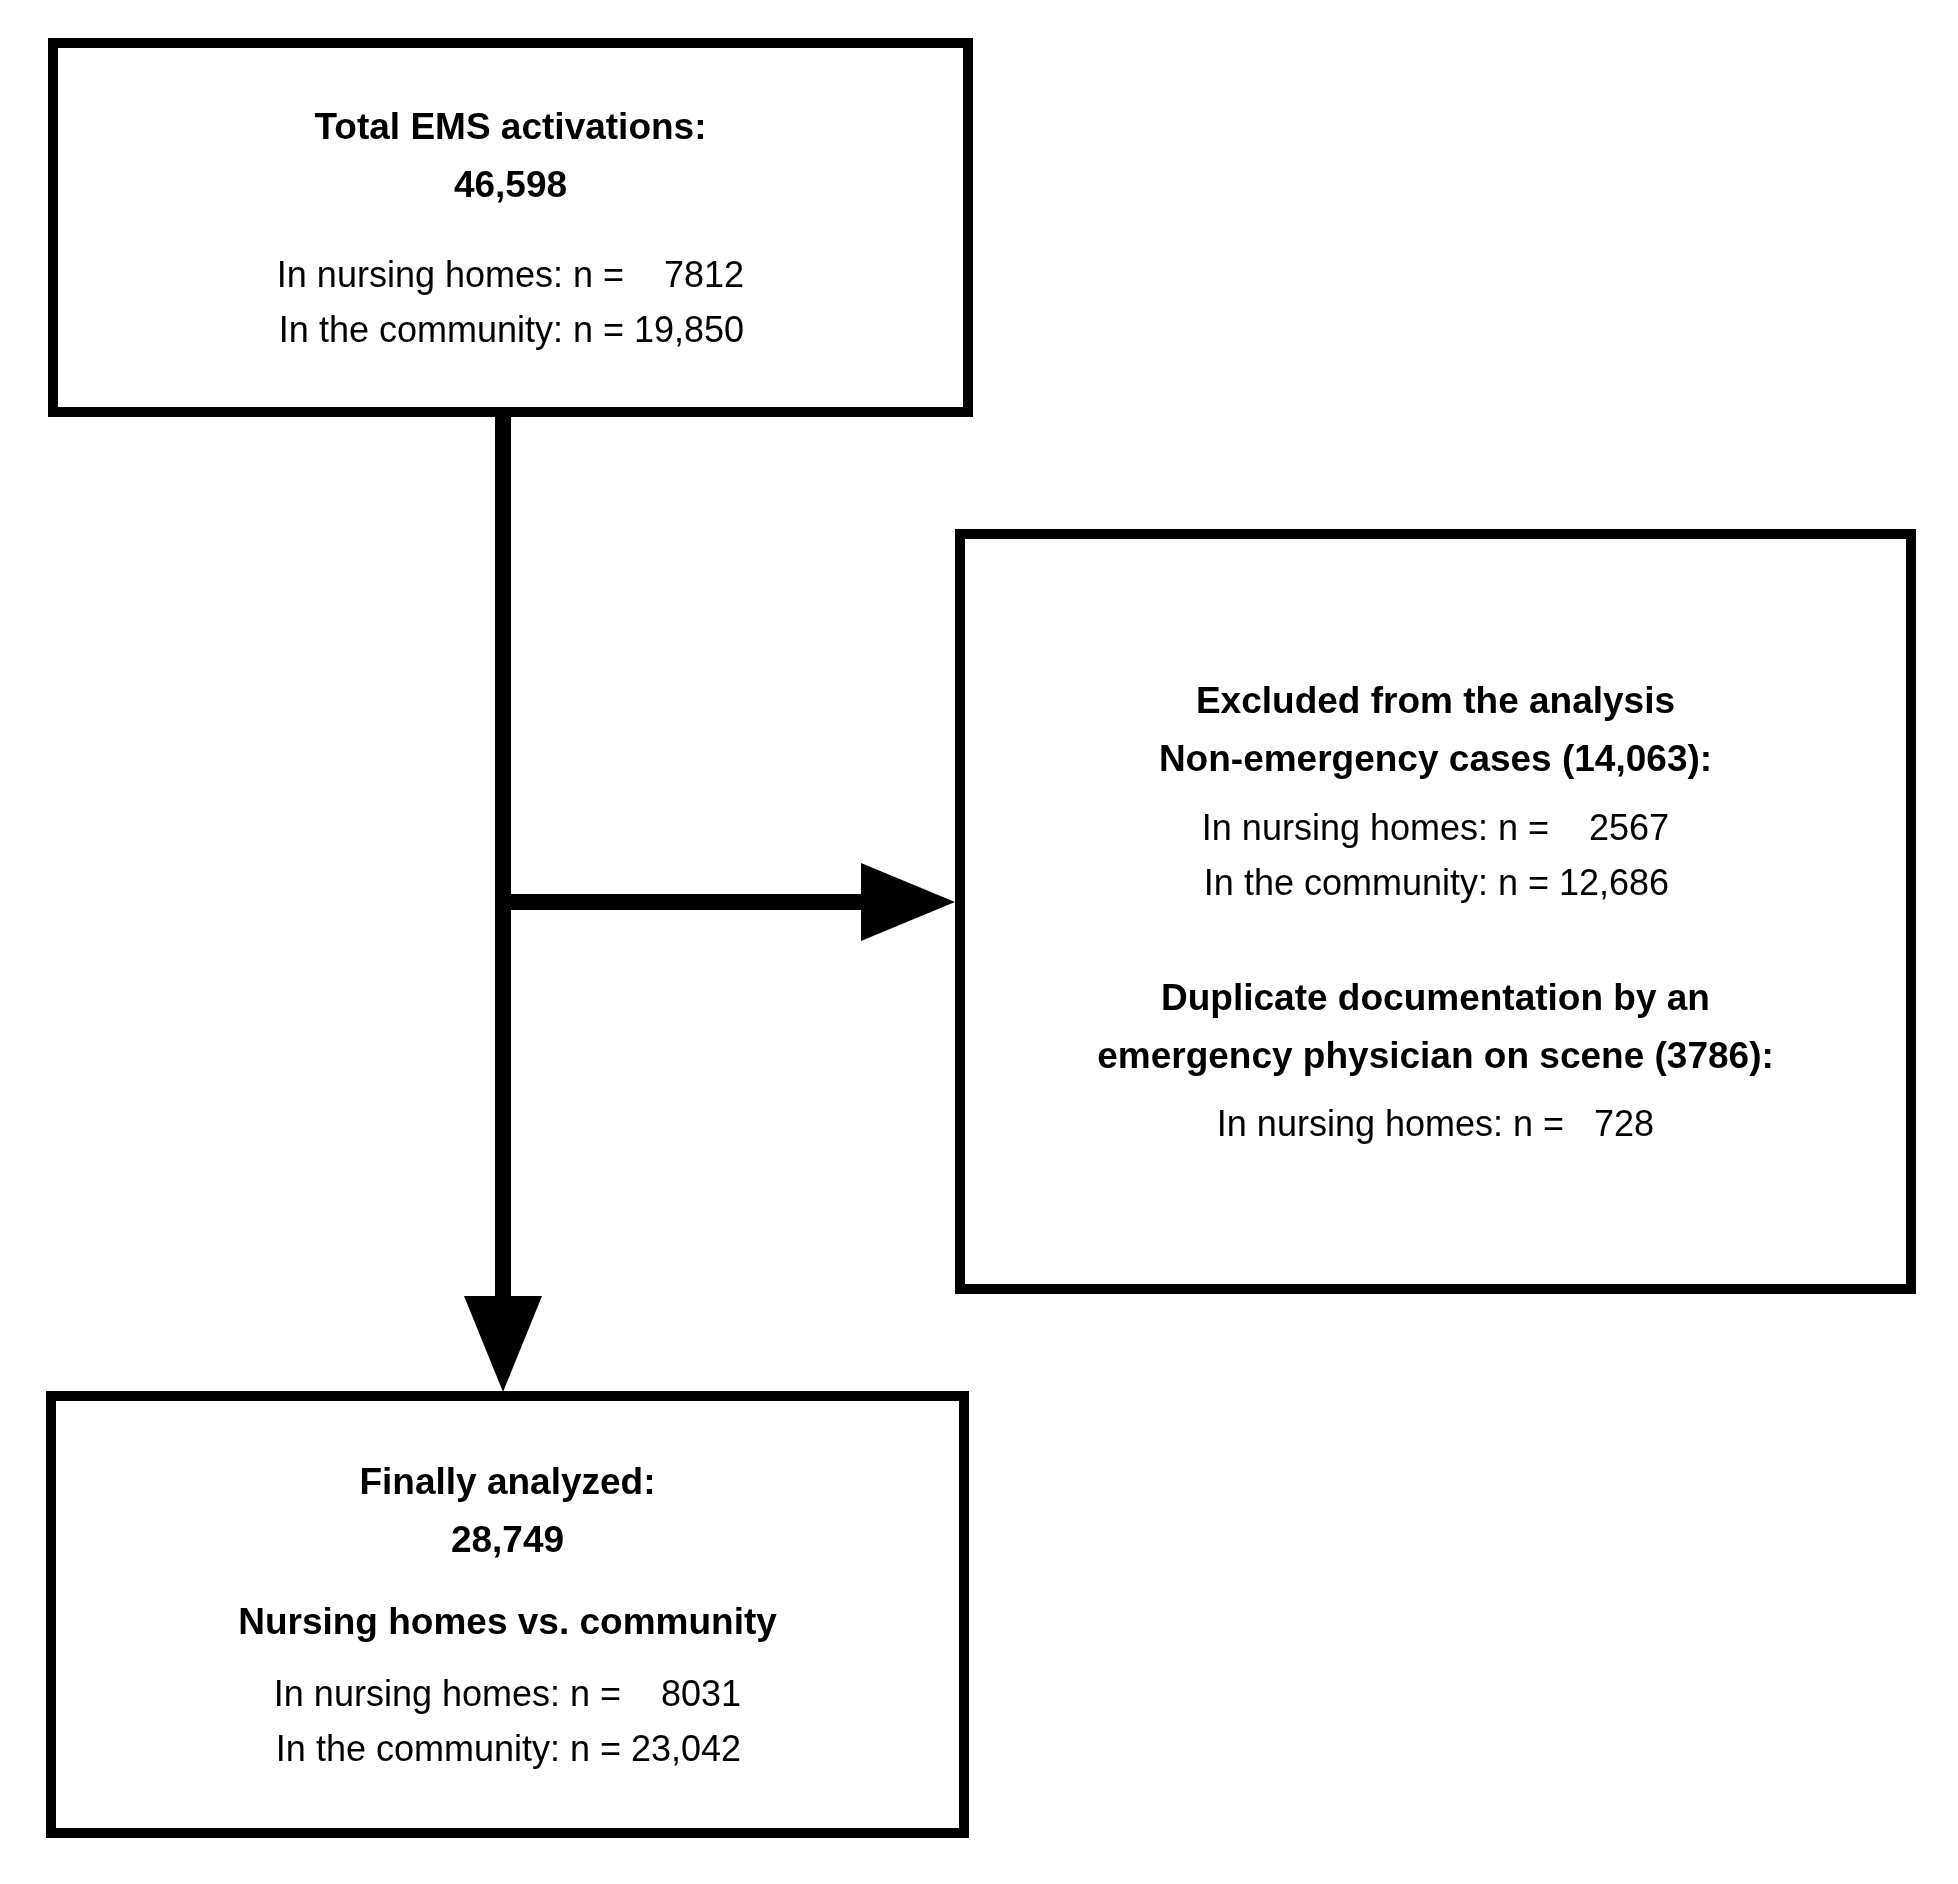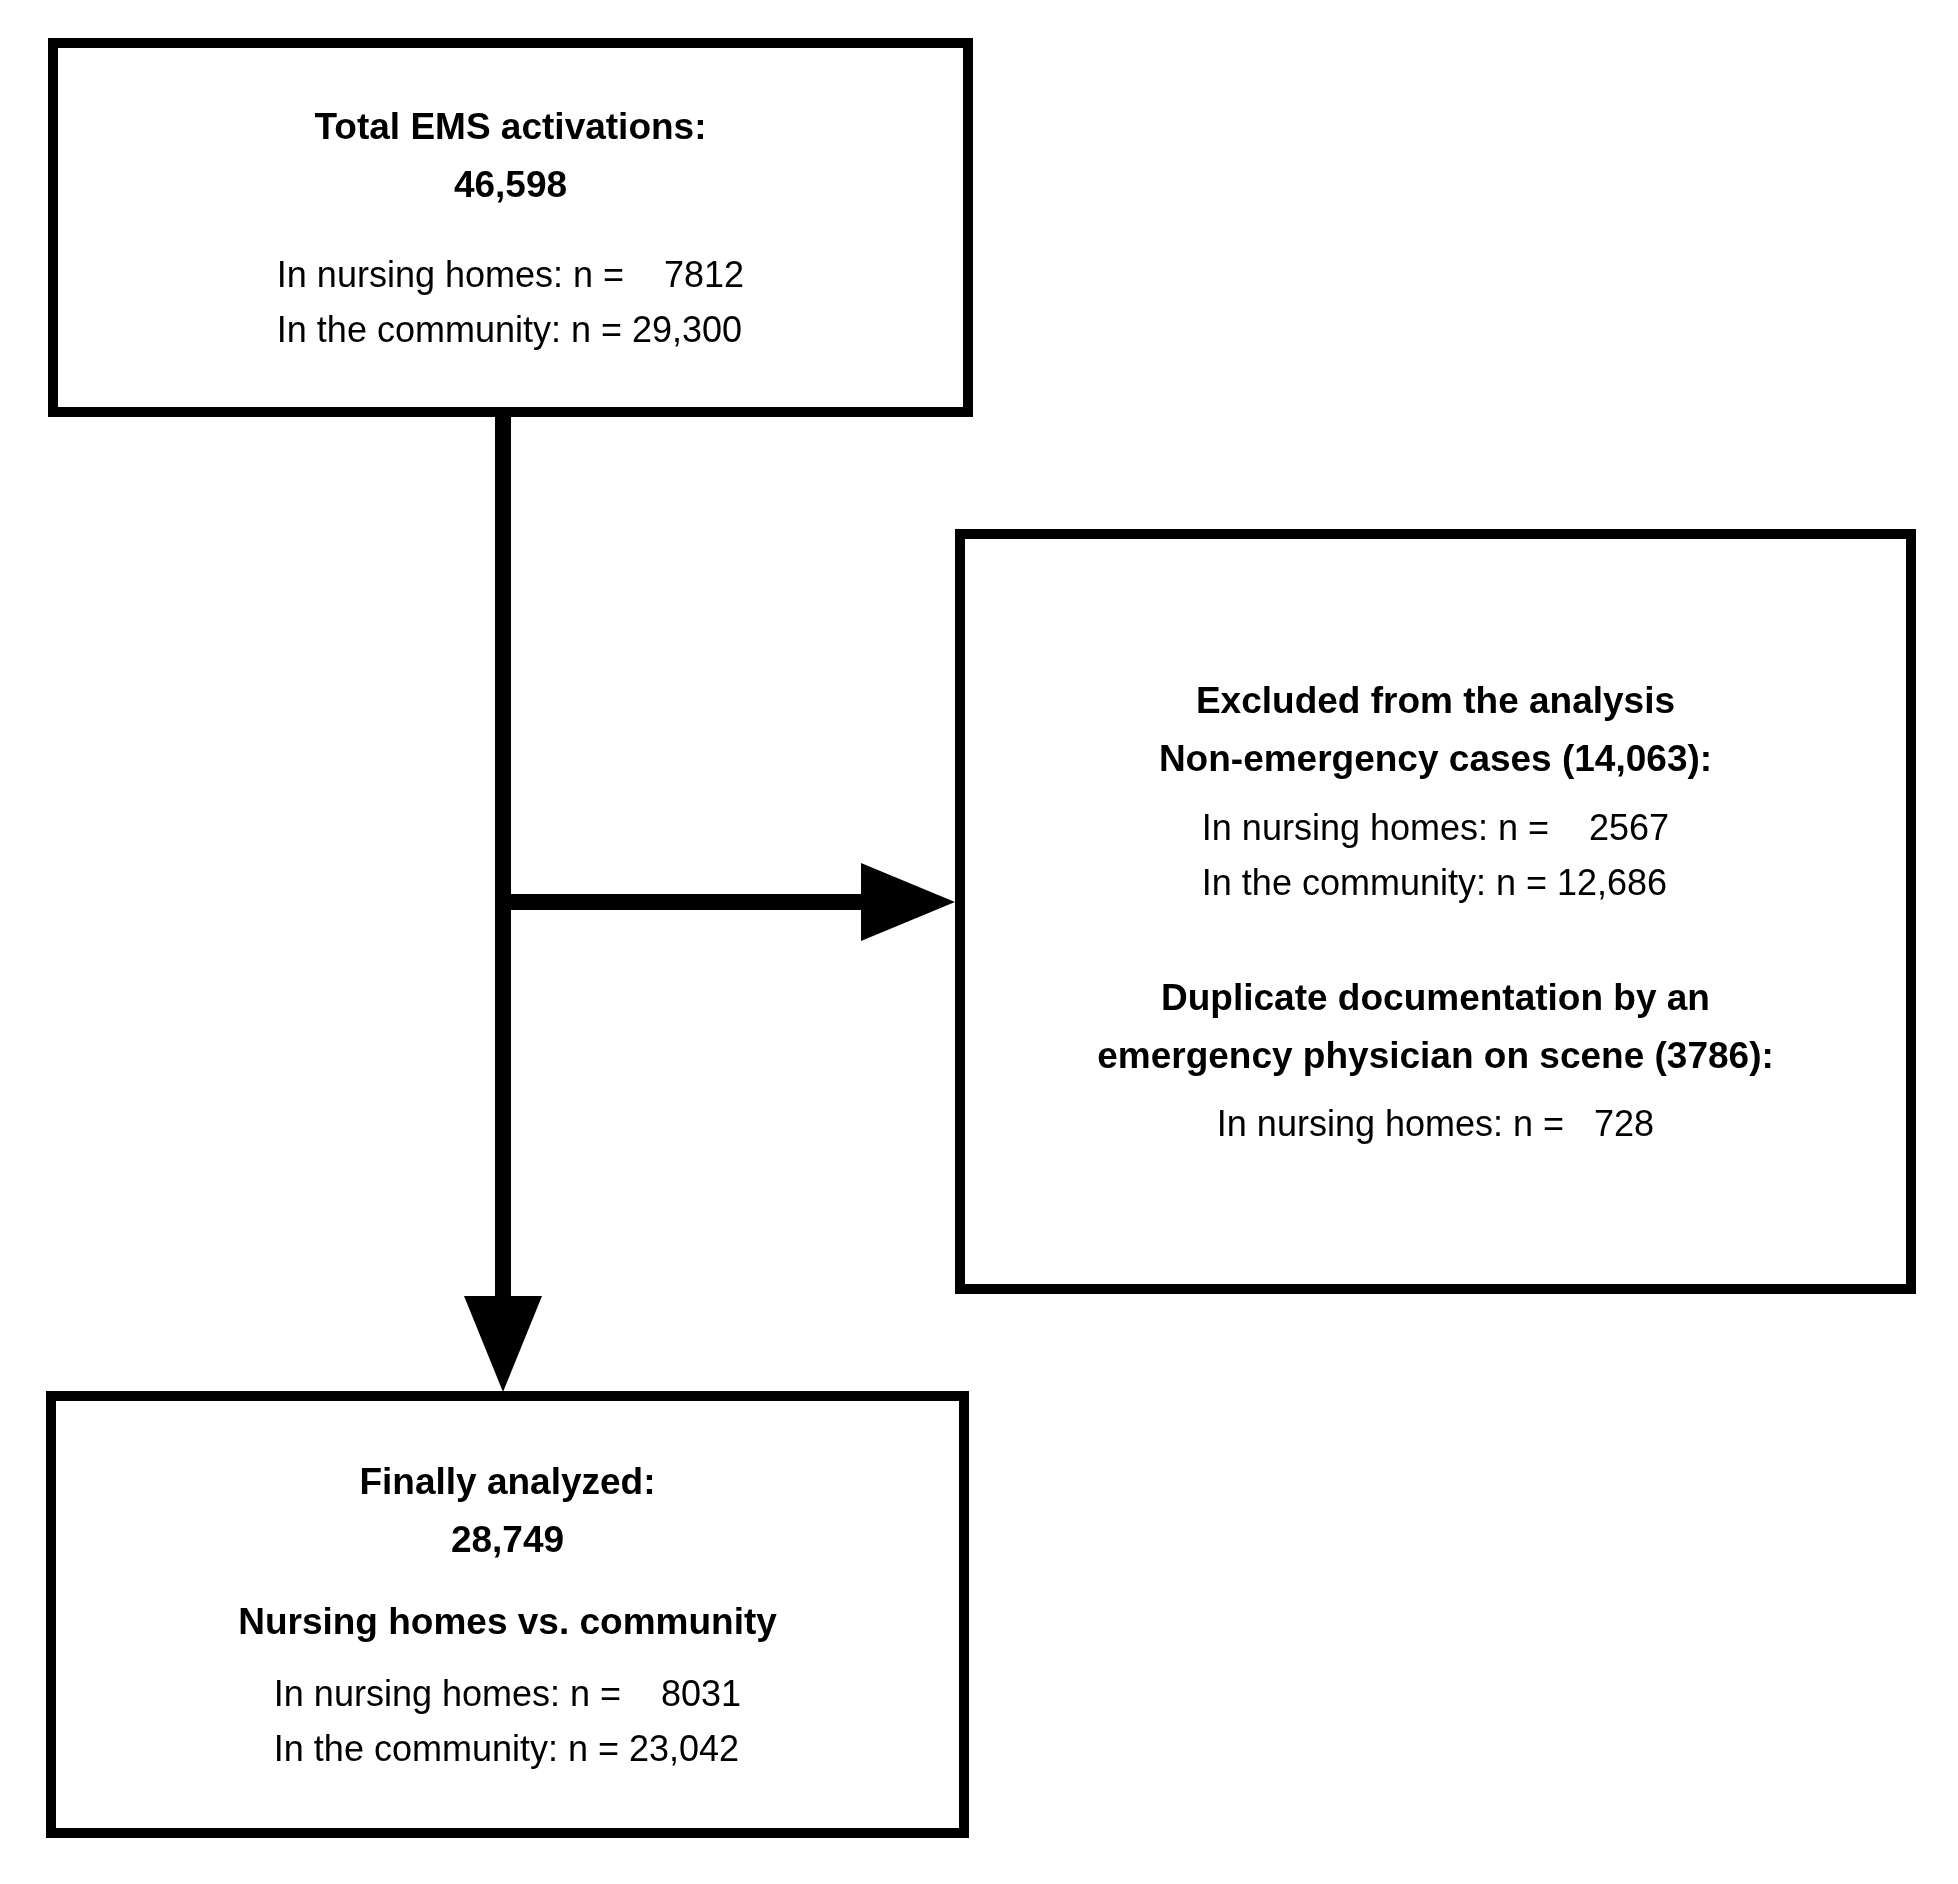--- a/index.html
+++ b/index.html
@@ -38,20 +38,21 @@
     white-space: pre;
   }
   .body-lines {
     display: inline-block;
     text-align: left;
   }
   .body-line {
     font-size: 36px;
     line-height: 55px;
     white-space: pre;
+    text-align: right;
   }
   .gap-top-40  { margin-top: 33px; }
   .gap-top-18  { margin-top: 14.7px; }
   .gap-top-30  { margin-top: 24.4px; }
   .sect-1 { }
   .sect-2 { margin-top: 59px; }
   .sect-lines { margin-top: 11.4px; }
 
   
   .v-line {
@@ -96,21 +97,21 @@
 
 <div class="canvas">
 
   <div class="flowbox box-total">
     <div>
       <div class="bold-line">Total EMS activations:</div>
       <div class="bold-line">46,598</div>
     </div>
     <div class="body-lines gap-top-40">
       <div class="body-line">In nursing homes: n =    7812</div>
-      <div class="body-line">In the community: n = 29,300</div>
+      <div class="body-line">In the community: n = 19,850</div>
     </div>
   </div>
 
   <div class="v-line"></div>
 
   <div class="h-line"></div>
 
   <div class="arrow-right"></div>
 
   <div class="arrow-down"></div>

